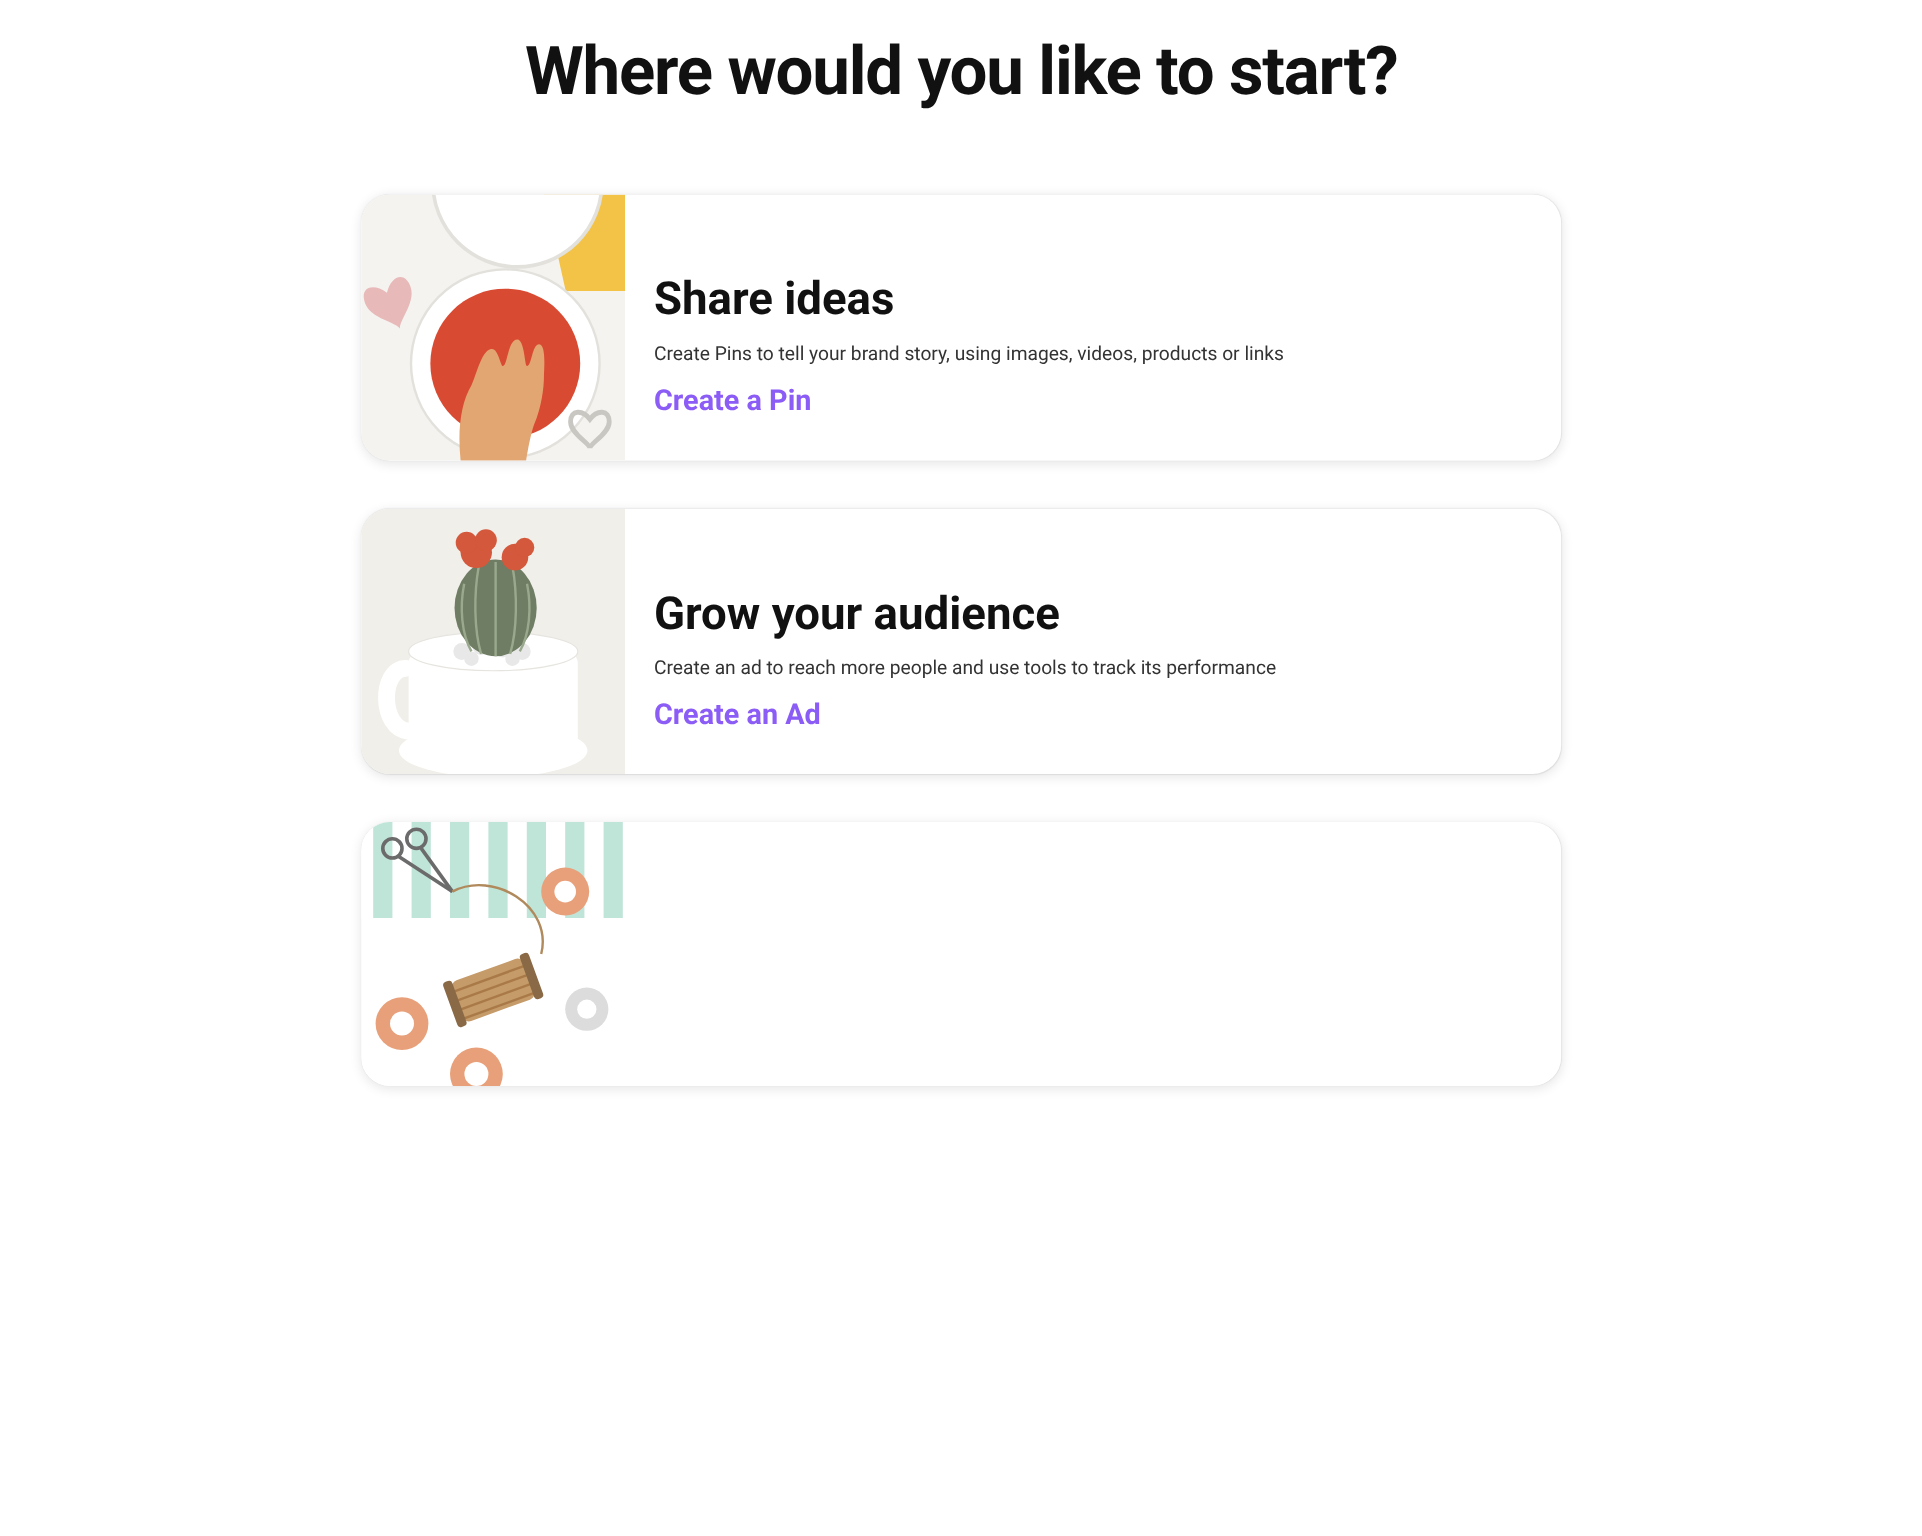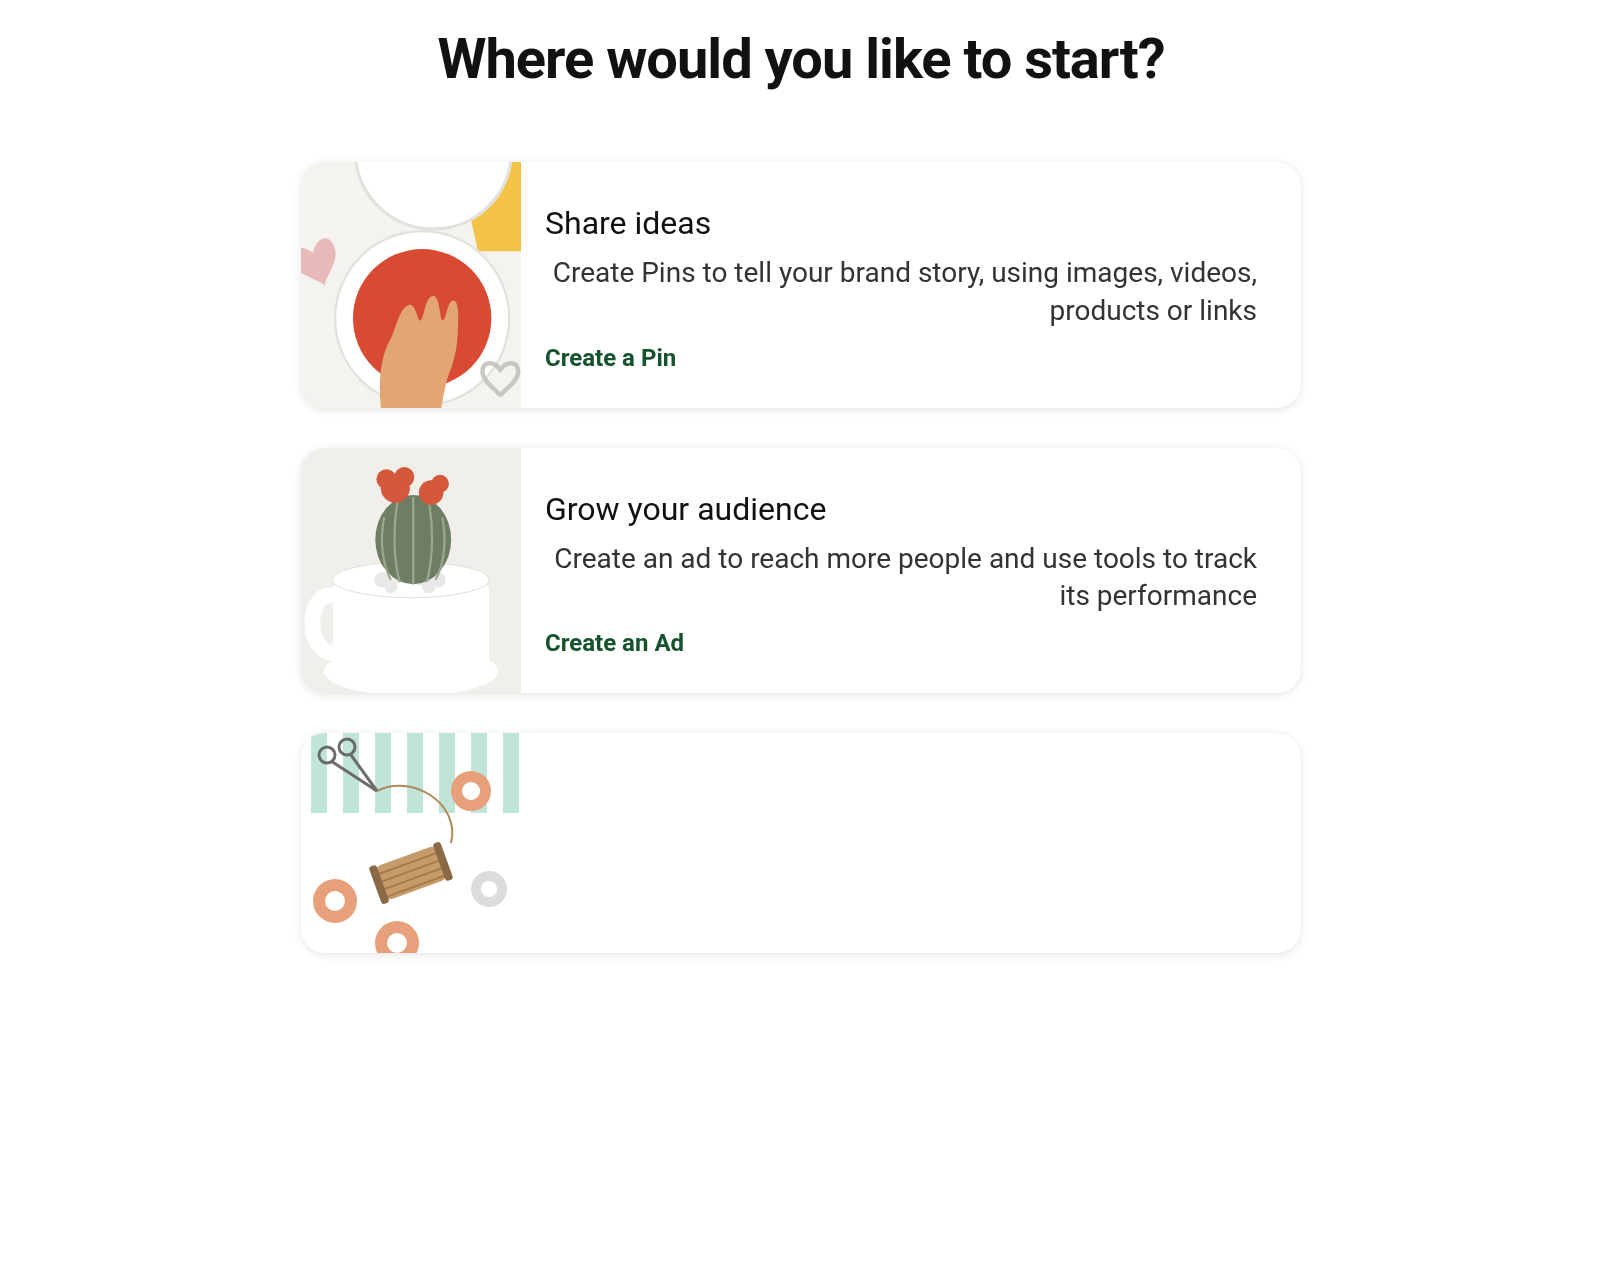--- a/index.html
+++ b/index.html
@@ -38,36 +38,36 @@
     flex: 0 0 220px;
     position: relative;
     overflow: hidden;
   }
   .thumb svg { display: block; width: 100%; height: 100%; }
   .card-body {
     flex: 1;
     padding: 42px 44px 36px 24px;
   }
   .card-title {
-    font-size: 32px;
-    font-weight: 400;
+    font-size: 38px;
+    font-weight: 700;
     margin-bottom: 12px;
+    margin-top: 24px;
   }
   .card-desc {
-    font-size: 28px;
+    font-size: 16px;
     line-height: 1.35;
     color: #333;
     font-weight: 400;
     margin-bottom: 14px;
-    text-align: right;
   }
   .card-action {
     font-size: 24px;
     font-weight: 700;
-    color: #14532d;
+    color: #8b5cf6;
   }
 </style>
 </head>
 <body>
 
 <div class="container">
   <h1 class="page-title">Where would you like to start?</h1>
 
   <div class="card">
     <div class="thumb">

